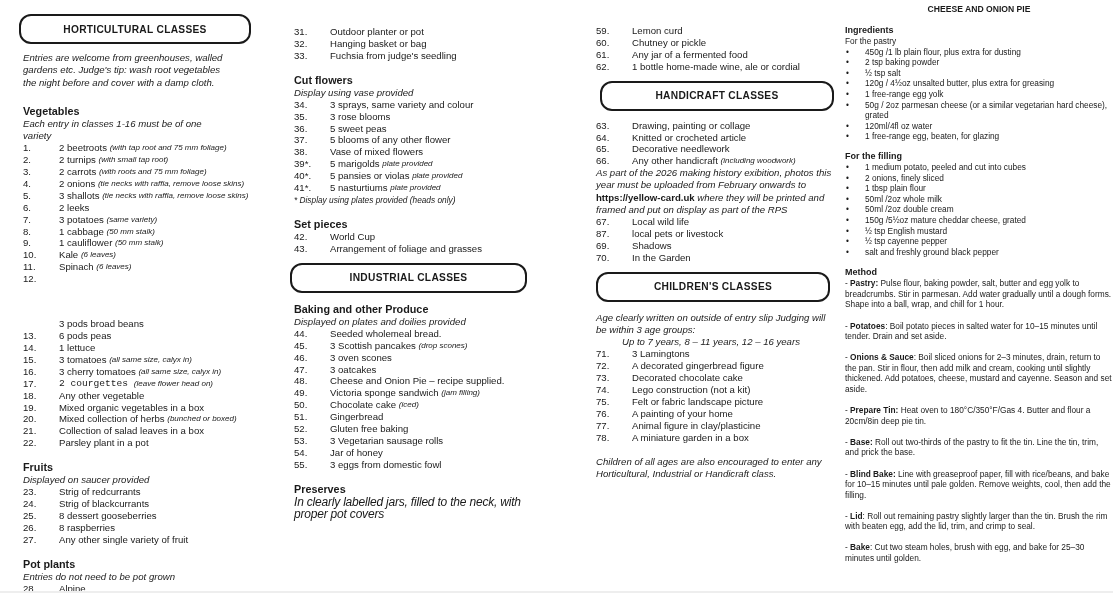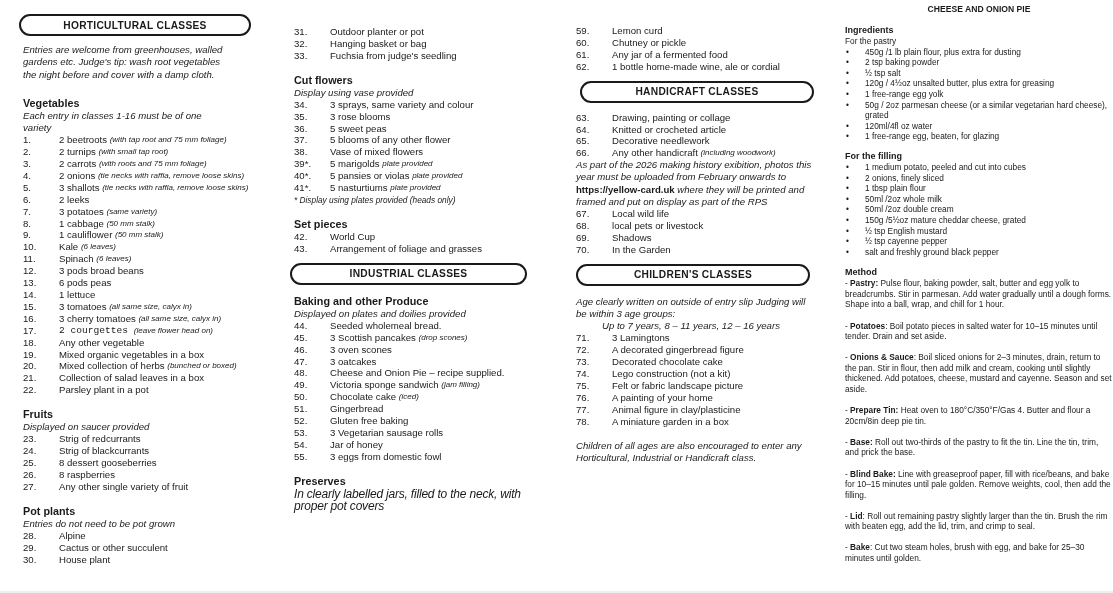--- a/index.html
+++ b/index.html
@@ -1,23 +1,23 @@
 <!DOCTYPE html>
 <html><head>
 <meta charset="utf-8">
 <style>
   html, body { margin:0; padding:0; background:#ffffff; }
   body { width:1113px; height:593px; position:relative; overflow:hidden;
          font-family:"Liberation Sans", sans-serif; color:#1a1a1a; font-size:9.6px; }
   .col { position:absolute; top:0; }
   #c1 { left:23px; width:250px; }
   #c2 { left:294px; width:250px; }
-  #c3 { left:576px; width:250px; }
+  #c3 { left:596px; width:250px; }
   #c4 { left:845px; width:268px; }
-  .pill { border:2px solid #1a1a1a; border-radius:12px; height:22px; display:flex;
+  .pill { border:2px solid #1a1a1a; border-radius:12px; height:30px; display:flex;
           align-items:center; justify-content:center; font-weight:bold; font-size:10.2px;
           letter-spacing:0.3px; box-sizing:border-box; }
   .intro { font-style:italic; line-height:12.4px; }
   .section-title { font-weight:bold; font-size:10.8px; line-height:13px; }
   .sub { font-style:italic; line-height:12px; }
   .row { display:flex; line-height:11.9px; white-space:nowrap; }
   .num { width:36px; flex:none; }
   .note { font-style:italic; font-size:8px; }
   .footnote { font-style:italic; font-size:8.3px; line-height:12px; }
   .recipe-title { text-align:center; font-weight:bold; font-size:8.6px; line-height:12px; }
@@ -87,21 +87,21 @@
         <span style="white-space: pre;">Kale </span>
         <span class="note">(6 leaves)</span>
       </div>
       <div class="row">
         <span class="num">11.</span>
         <span style="white-space: pre;">Spinach </span>
         <span class="note">(6 leaves)</span>
       </div>
       <div class="row">
         <span class="num">12.</span>
-        <span style="white-space: pre;">3 pods broad beans</span>
+        <span style="white-space: pre; margin-top: 45px;">3 pods broad beans</span>
       </div>
       <div class="row">
         <span class="num">13.</span>
         <span style="white-space: pre;">6 pods peas</span>
       </div>
       <div class="row">
         <span class="num">14.</span>
         <span style="white-space: pre;">1 lettuce</span>
       </div>
       <div class="row">
@@ -348,21 +348,21 @@
         <span class="note">(including woodwork)</span>
       </div>
     </div>
   <div class="intro" style="width:240px;line-height:12.2px;"><span>As part of the 2026 making history exibition, photos this year must be uploaded from February onwards to </span><b style="font-style:normal;">https://yellow-card.uk</b><span> where they will be printed and framed and put on display as part of  the RPS</span></div>
   <div>
       <div class="row">
         <span class="num">67.</span>
         <span style="white-space: pre;">Local wild life</span>
       </div>
       <div class="row">
-        <span class="num">68.</span>
+        <span class="num">87.</span>
         <span style="white-space: pre;">local pets or livestock</span>
       </div>
       <div class="row">
         <span class="num">69.</span>
         <span style="white-space: pre;">Shadows</span>
       </div>
       <div class="row">
         <span class="num">70.</span>
         <span style="white-space: pre;">In the Garden</span>
       </div>

